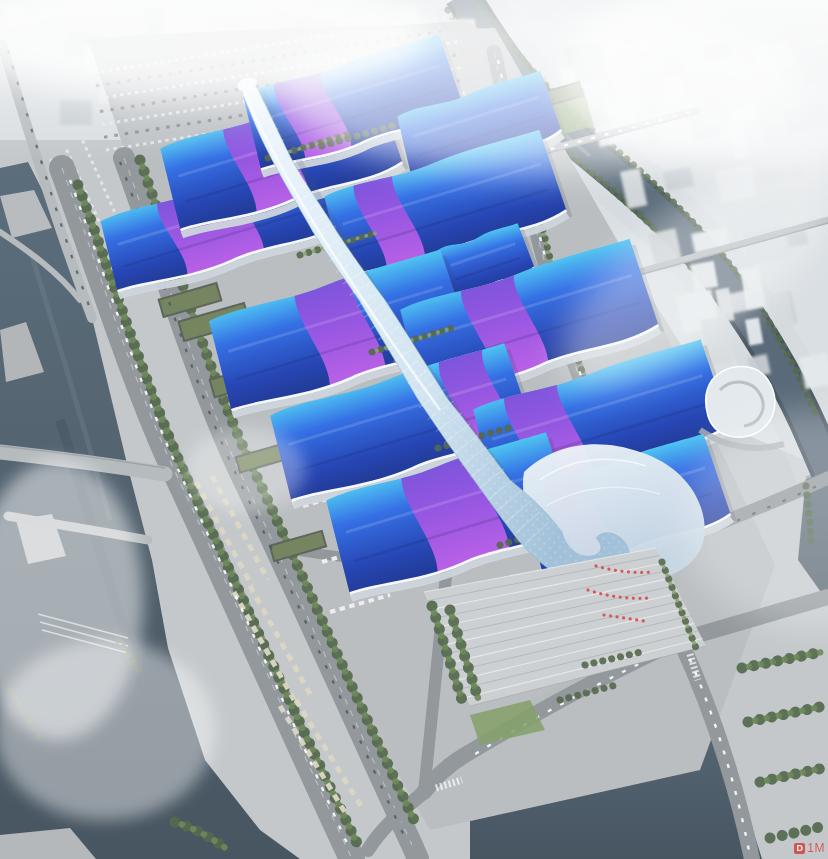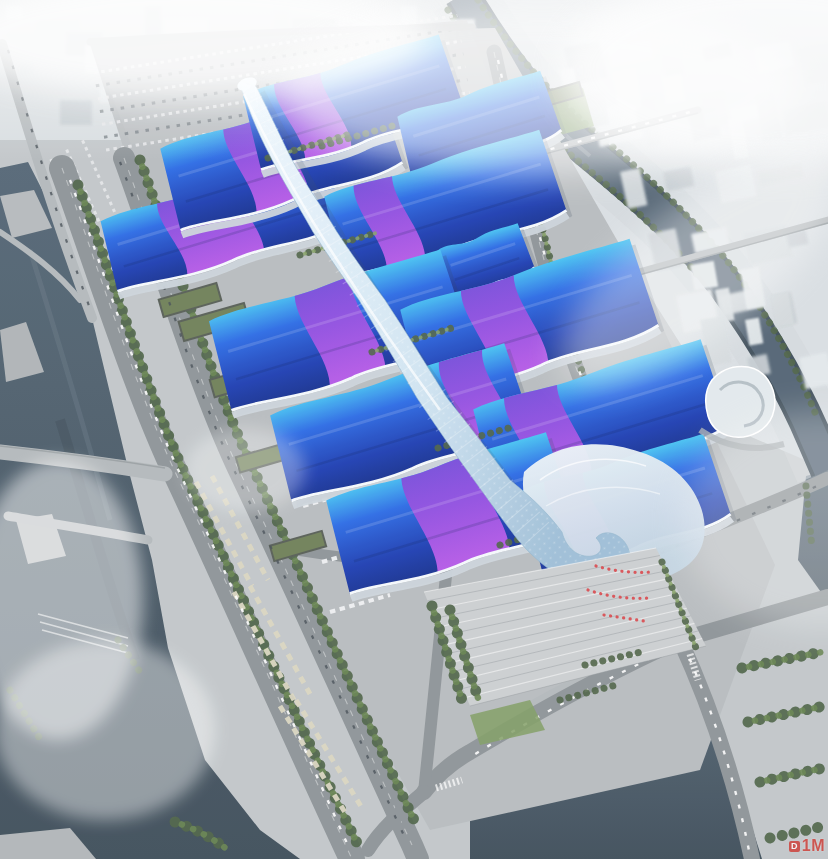--- a/index.html
+++ b/index.html
@@ -24,21 +24,21 @@
   .parkA{fill:none;stroke:#e4e6e8;stroke-width:3;stroke-dasharray:3.5 4;opacity:.9;}
   .parkB{fill:none;stroke:#6e757c;stroke-width:3;stroke-dasharray:3.5 7;opacity:.75;}
   .stepA{stroke:#ffffff;opacity:.5;stroke-width:1.1;}
   .stepB{stroke:#8e9499;opacity:.42;stroke-width:1;}
   .cross{fill:none;stroke:#fff;stroke-width:7;stroke-dasharray:2 2.4;opacity:.7;}
   .redCrowd{fill:none;stroke:var(--crowdRed,#d8454a);stroke-width:3.2;stroke-linecap:round;stroke-dasharray:.1 6.5;opacity:.92;}
   
   .wm{position:absolute;right:3px;bottom:4px;display:flex;align-items:center;gap:2px;opacity:.8;}
   .wm-badge{width:11px;height:11px;border-radius:2px;background:var(--watermarkRed,#cf3a33);color:#fff;
     font-size:9px;line-height:11px;font-weight:700;text-align:center;}
-  .wm-text{color:var(--watermarkRed,#cf3a33);font-size:16px;font-weight:700;letter-spacing:.5px;
+  .wm-text{color:var(--watermarkRed,#cf3a33);font-size:12px;font-weight:400;letter-spacing:.5px;
     text-shadow:0 0 2px rgba(255,255,255,.5);}
 </style>
 </head>
 <body>
 
 <div class="stage">
 <svg viewBox="0 0 828 859">
   <defs id="defsEl">
     <linearGradient id="gHall" x1="0" y1="0" x2="0" y2="1">
       <stop offset="0" style="stop-color:var(--hallCyan,#46c2f2)"></stop>

